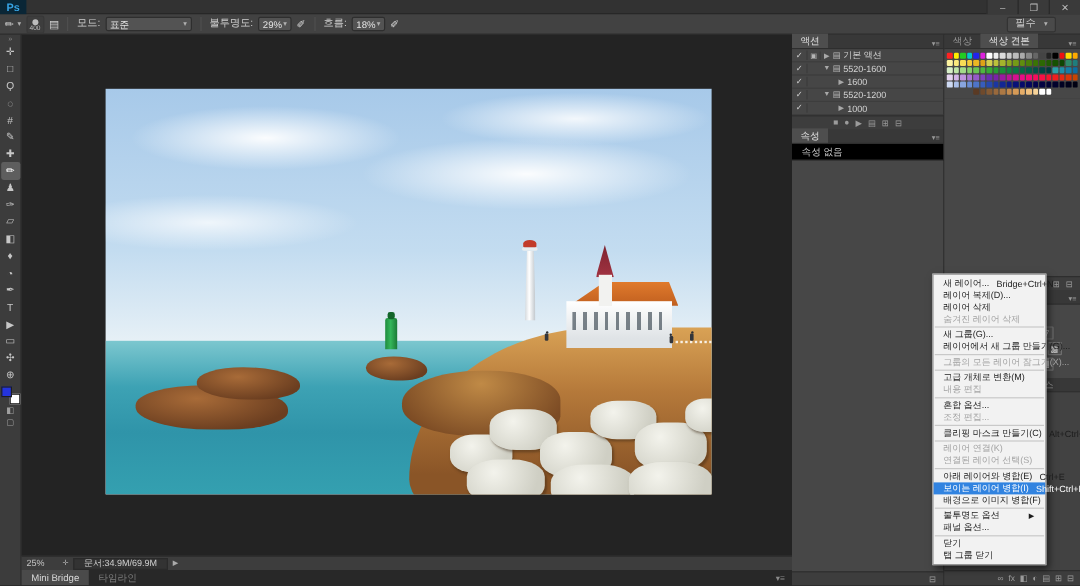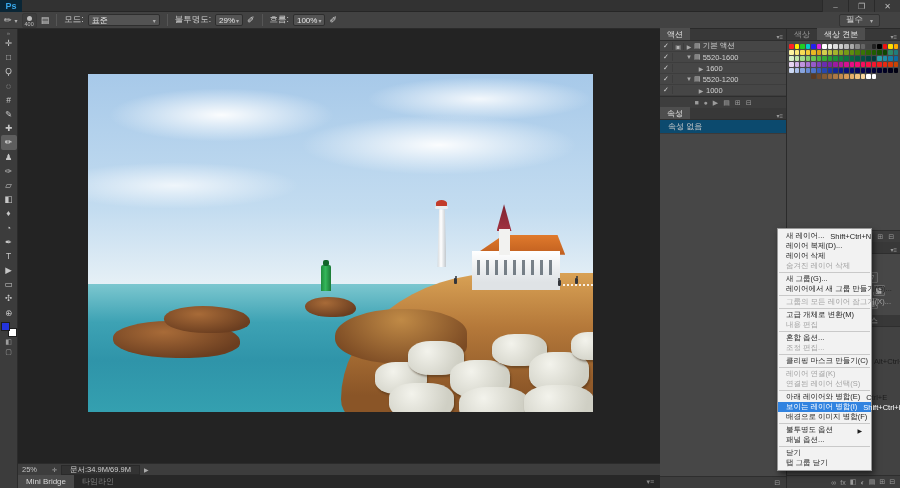--- a/index.html
+++ b/index.html
@@ -90,21 +90,21 @@
   .ptab.inactive { color:#969696; }
   .pmenu { margin-left:auto; margin-right:3px; color:#9a9a9a; font-size:6px; }
   .action-rows { background:#464646; }
   .action-row { height:11px; display:flex; align-items:center; font-size:7.5px; color:#d2d2d2; border-bottom:1px solid #3d3d3d; }
   .a-check { width:13px; text-align:center; color:#cfcfcf; font-size:7px; border-right:1px solid #3d3d3d; }
   .a-modal { width:11px; text-align:center; color:#b5b5b5; font-size:6px; border-right:1px solid #3d3d3d; }
   .a-exp { width:10px; text-align:center; color:#a8a8a8; font-size:6px; }
   .a-folder { color:#b9b9b9; font-size:7px; margin-right:2px; }
   .panel-foot { height:12px; background:#3d3d3d; border-top:1px solid #2e2e2e; display:flex; align-items:center; justify-content:flex-end; gap:5px; padding:0 6px; }
   .foot-icon { color:#9b9b9b; font-size:7px; }
-  .props-empty { height:14px; background:#0c4a6e; display:flex; align-items:center; padding:0 8px; color:#cccccc; font-size:8px; border-bottom:1px solid #3a3a3a; }
+  .props-empty { height:14px; background:#000000; display:flex; align-items:center; padding:0 8px; color:#cccccc; font-size:8px; border-bottom:1px solid #3a3a3a; }
   .props-body { flex:1; background:#474747; }
   .swatch-wrap { background:#474747; padding:3px 2px; }
   .swatch-grid { display:grid; grid-template-columns:repeat(20,1fr); gap:1px; }
   .swatch { height:5px; border-radius:1px; }
   .swatch.empty { background:transparent; }
   .swatch-body { flex:1; background:#474747; }
   .adj-body { background:#474747; padding:2px 4px 4px; }
   .adj-label { color:#d8d8d8; font-size:8px; margin:2px 0 3px 2px; }
   .adj-row { display:flex; justify-content:center; gap:2px; margin-bottom:2px; }
   .adj-icon { width:12px; height:11px; border:1px solid #6e6e6e; background:#4e4e4e; color:#cfcfcf; font-size:7px; display:flex; align-items:center; justify-content:center; border-radius:1px; }
@@ -155,21 +155,21 @@
     <div class="vsep"></div>
     <span>불투명도:</span>
     <div class="opt-field">
       <span>29%</span>
       <span class="caret">▾</span>
     </div>
     <span class="opt-icon">✐</span>
     <div class="vsep"></div>
     <span>흐름:</span>
     <div class="opt-field">
-      <span>100%</span>
+      <span>18%</span>
       <span class="caret">▾</span>
     </div>
     <span class="opt-icon">✐</span>
     <div class="workspace">
       <span>필수</span>
       <span class="caret">▾</span>
     </div>
   </div>
 
   <div class="toolbar">
@@ -500,21 +500,21 @@
           <span class="foot-icon">▤</span>
           <span class="foot-icon">⊞</span>
           <span class="foot-icon">⊟</span>
         </div>
     </div>
   </div>
 
   <div class="ctxmenu" id="ctx-menu">
       <div class="ctx-item">
         <span>새 레이어...</span>
-        <span class="sc">Shift+Ctrl+N</span>
+        <span class="sc">Bridge+Ctrl+N</span>
       </div>
       <div class="ctx-item">
         <span>레이어 복제(D)...</span>
       </div>
       <div class="ctx-item">
         <span>레이어 삭제</span>
       </div>
       <div class="ctx-item disabled">
         <span>숨겨진 레이어 삭제</span>
       </div>

